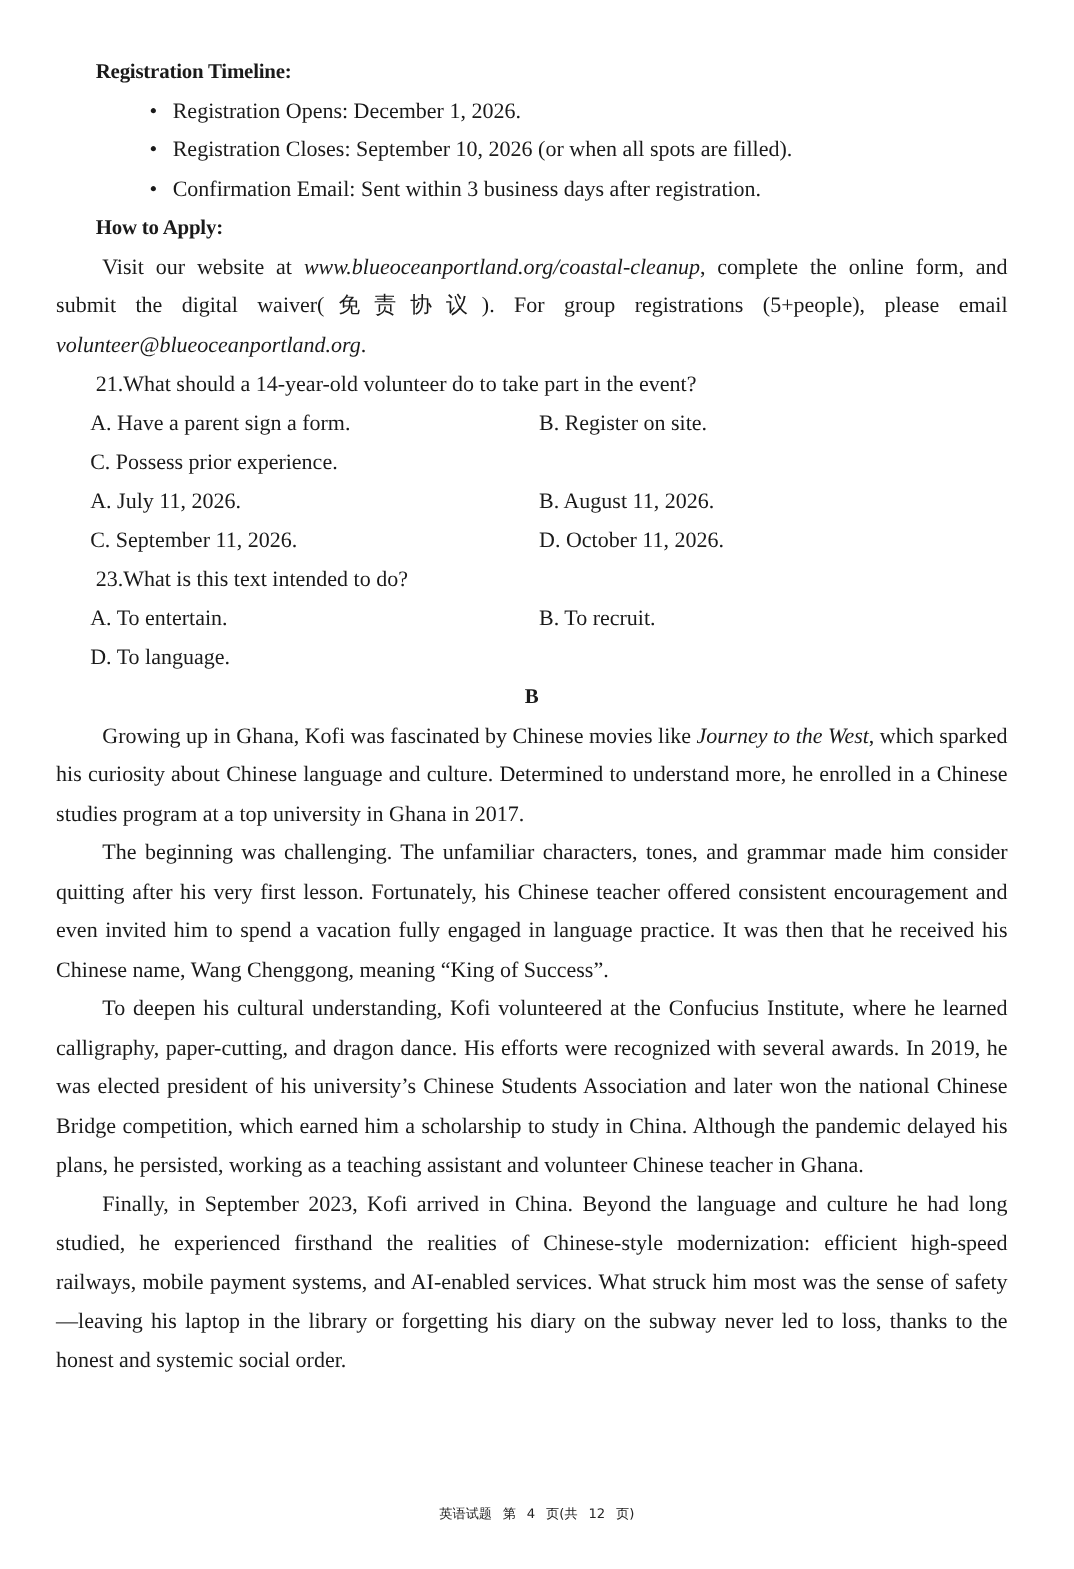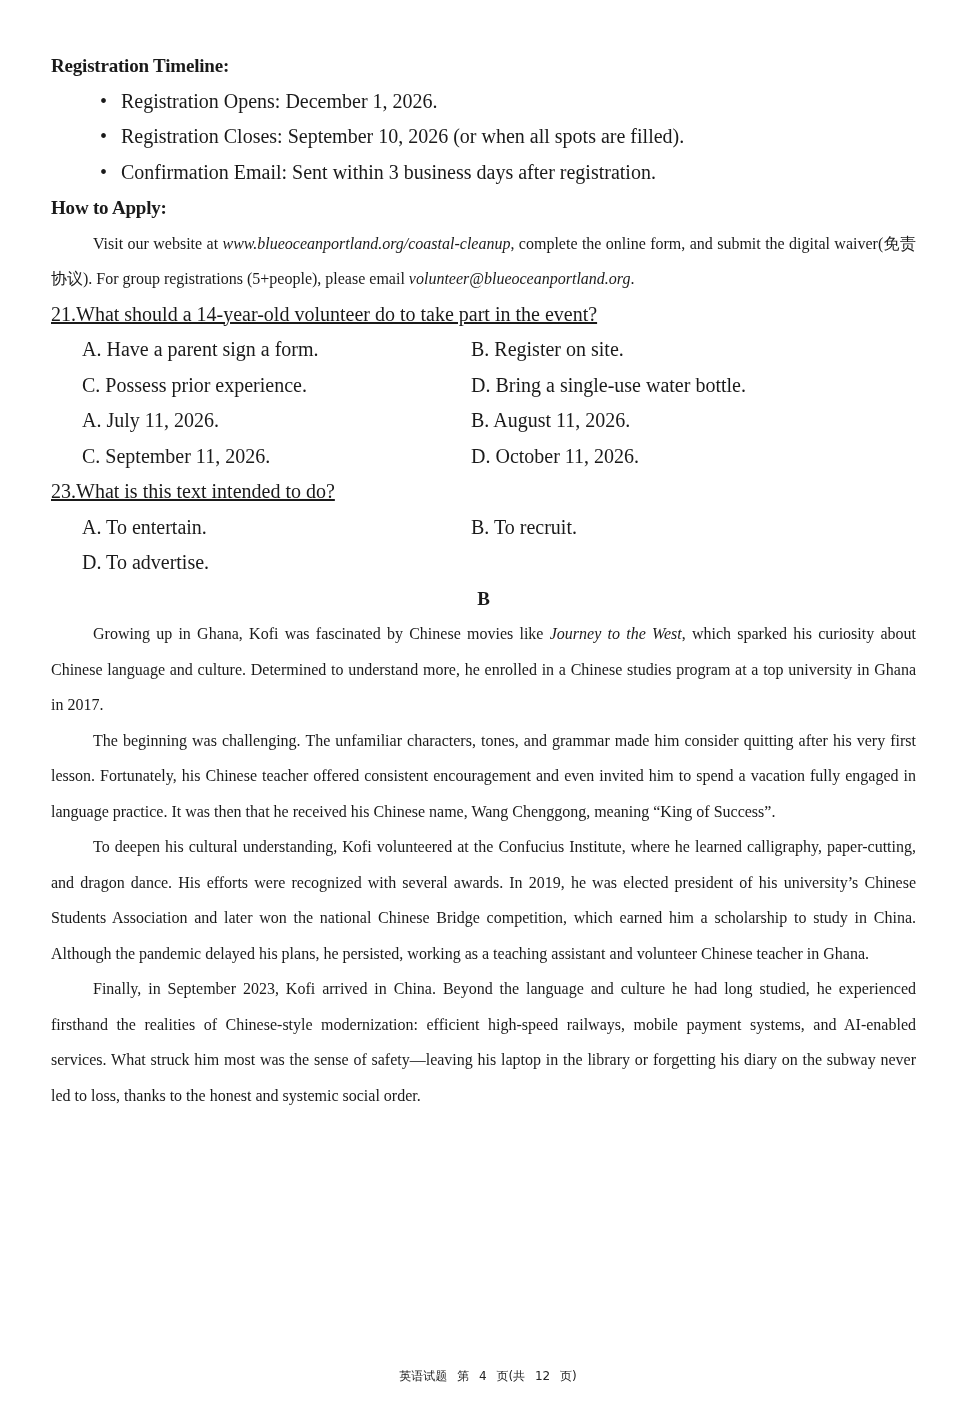--- a/index.html
+++ b/index.html
@@ -19,20 +19,21 @@
       position: absolute;
       left: 51px;
       top: 48px;
       width: 865px;
     }
     .line {
       font-size: 20.5px;
       line-height: 35.5px;
       height: 35.5px;
       white-space: nowrap;
+      margin-left: 36px;
     }
     .heading {
       font-weight: bold;
       font-size: 19px;
       letter-spacing: -0.2px;
     }
     .bullet-list {
       margin: 0;
       padding: 0;
       list-style: none;
@@ -44,36 +45,36 @@
     }
     .bullet-item .dot {
       position: absolute;
       left: 49px;
       top: 0;
     }
     .bullet-item .btext {
       margin-left: 21px;
     }
     .para {
-      font-size: 16px;
+      font-size: 20px;
       line-height: 35.5px;
       text-align: justify;
       text-indent: 42px;
       margin: 0;
     }
     .para .it { font-style: italic; }
     .q {
       font-size: 20px;
-      text-decoration: underline;
     }
     .opts {
       display: flex;
       font-size: 20px;
       line-height: 35.5px;
       height: 35.5px;
+      gap: 19px;
     }
     .opts .opt {
       width: 389px;
     }
     .opts .opt:first-child {
       padding-left: 31px;
       width: 389px;
     }
     .section-label {
       text-align: center;
@@ -123,41 +124,40 @@
 
   <div class="line q">
     <span>21.</span><span>What should a 14-year-old volunteer do to take part in the event?</span>
   </div>
   <div class="opts">
     <div class="opt">A. Have a parent sign a form.</div>
     <div class="opt">B. Register on site.</div>
   </div>
   <div class="opts">
     <div class="opt">C. Possess prior experience.</div>
-    <div class="opt">D. Bring a single-use water bottle.</div>
   </div>
 
   <div class="opts">
     <div class="opt">A. July 11, 2026.</div>
     <div class="opt">B. August 11, 2026.</div>
   </div>
   <div class="opts">
     <div class="opt">C. September 11, 2026.</div>
     <div class="opt">D. October 11, 2026.</div>
   </div>
 
   <div class="line q">
     <span>23.</span><span>What is this text intended to do?</span>
   </div>
   <div class="opts">
     <div class="opt">A. To entertain.</div>
     <div class="opt">B. To recruit.</div>
   </div>
   <div class="opts">
-    <div class="opt">D. To advertise.</div>
+    <div class="opt">D. To language.</div>
   </div>
 
   <div class="section-label">B</div>
 
   <p class="para"><span>Growing up in Ghana, Kofi was fascinated by Chinese movies like </span><span class="it">Journey to the West</span><span>, which sparked his curiosity about Chinese language and culture. Determined to understand more, he enrolled in a Chinese studies program at a top university in Ghana in 2017.</span></p>
 
   <p class="para">The beginning was challenging. The unfamiliar characters, tones, and grammar made him consider quitting after his very first lesson. Fortunately, his Chinese teacher offered consistent encouragement and even invited him to spend a vacation fully engaged in language practice. It was then that he received his Chinese name, Wang Chenggong, meaning “King of Success”.</p>
 
   <p class="para">To deepen his cultural understanding, Kofi volunteered at the Confucius Institute, where he learned calligraphy, paper-cutting, and dragon dance. His efforts were recognized with several awards. In 2019, he was elected president of his university’s Chinese Students Association and later won the national Chinese Bridge competition, which earned him a scholarship to study in China. Although the pandemic delayed his plans, he persisted, working as a teaching assistant and volunteer Chinese teacher in Ghana.</p>
 

